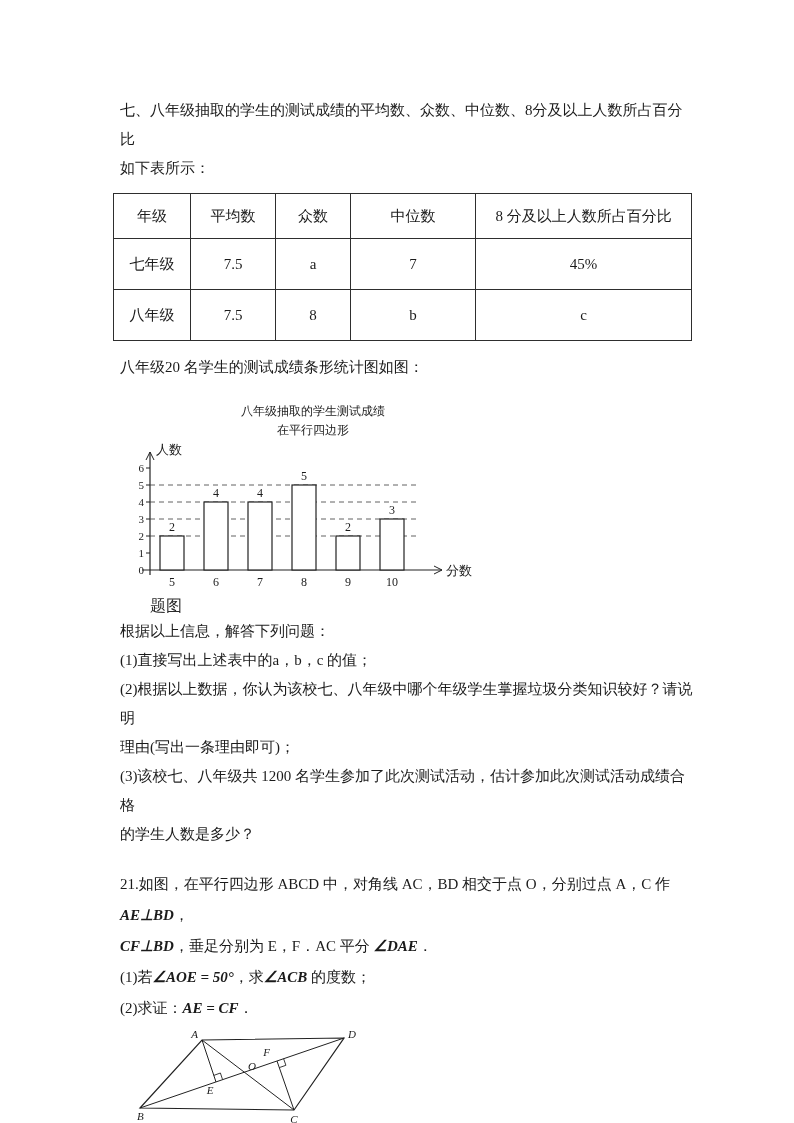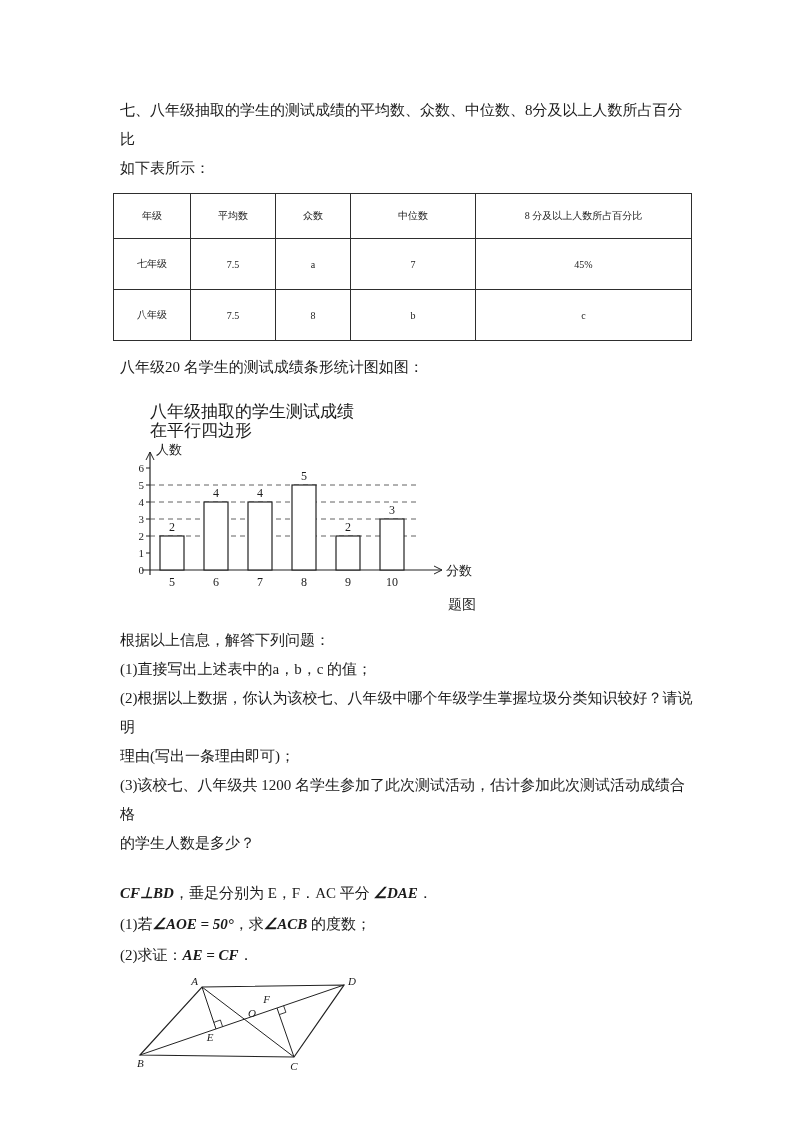--- a/index.html
+++ b/index.html
@@ -11,31 +11,31 @@
     font-family: "Liberation Serif", "DejaVu Serif", serif;
     overflow: hidden;
   }
   .content { padding: 96px 100px 0 120px; font-size: 15px; }
   .line { margin: 0; line-height: 29px; }
   .math { font-style: italic; font-weight: bold; font-family: "Liberation Serif", serif; }
 
   table.score-table { border-collapse: collapse; margin: 10px 0 0 -7px; }
   .score-table td, .score-table th {
     border: 1px solid #2e2e2e; text-align: center; vertical-align: middle;
-    font-weight: normal; font-size: 10px; padding: 0;
+    font-weight: normal; font-size: 15px; padding: 0;
   }
   .score-table tr { height: 51px; }
   .score-table tr.hdr { height: 45px; }
 
   .chart-wrap { margin: 20px 0 0 4px; width: 352px; }
-  .chart-title { font-size: 17px; line-height: 19px; margin-left: 26px; }
-  .chart-caption { text-align: right; font-size: 14px; margin-left: 26px; margin-top: 0px; color:#2a2a2a; }
+  .chart-title { text-align: center; font-size: 12px; line-height: 19px; margin-left: 26px; }
+  .chart-caption { text-align: left; font-size: 16px; margin-left: 26px; margin-top: 0px; color:#2a2a2a; }
   #chart-svg text { font-family: "Liberation Serif", serif; fill: #1b1b1b; }
 
-  .qblock { margin-top: 12px; }
+  .qblock { }
   .p21 { margin-top: 20px; }
   .p21 .line { line-height: 31px; }
 
   .geo-wrap { margin: 6px 0 0 8px; width: 258px; }
   #geo-svg text { font-family: "Liberation Serif", serif; font-style: italic; font-size: 11px; fill:#1b1b1b; }
 </style>
 </head>
 <body>
 
 <div class="content">
@@ -130,20 +130,21 @@
   <div class="qblock">
     <p class="line">根据以上信息，解答下列问题：</p>
     <p class="line">(1)直接写出上述表中的a，b，c 的值；</p>
     <p class="line">(2)根据以上数据，你认为该校七、八年级中哪个年级学生掌握垃圾分类知识较好？请说明</p>
     <p class="line">理由(写出一条理由即可)；</p>
     <p class="line">(3)该校七、八年级共 1200 名学生参加了此次测试活动，估计参加此次测试活动成绩合格</p>
     <p class="line">的学生人数是多少？</p>
   </div>
 
   <div class="p21">
+    <p class="line"><span>21.如图，在平行四边形 ABCD 中，对角线 AC，BD 相交于点 O，分别过点 A，C 作 </span><span class="math">AE⊥BD</span><span>，</span></p>
     <p class="line"><span class="math">CF⊥BD</span><span>，垂足分别为 E，F．AC 平分 </span><span class="math">∠DAE</span><span>．</span></p>
     <p class="line"><span>(1)若</span><span class="math">∠AOE = 50°</span><span>，求</span><span class="math">∠ACB</span><span> 的度数；</span></p>
     <p class="line"><span>(2)求证：</span><span class="math">AE = CF</span><span>．</span></p>
 
     <div class="geo-wrap">
       <svg id="geo-svg" width="258" height="104" viewBox="0 0 240 104">
         <polygon points="65,10 207,8 157,80 3,78" fill="none" stroke="#222" stroke-width="1.2"></polygon>
         <line x1="65" y1="10" x2="157" y2="80" stroke="#222" stroke-width="1"></line>
         <line x1="3" y1="78" x2="207" y2="8" stroke="#222" stroke-width="1"></line>
         <line x1="65" y1="10" x2="79" y2="52" stroke="#222" stroke-width="1"></line>

